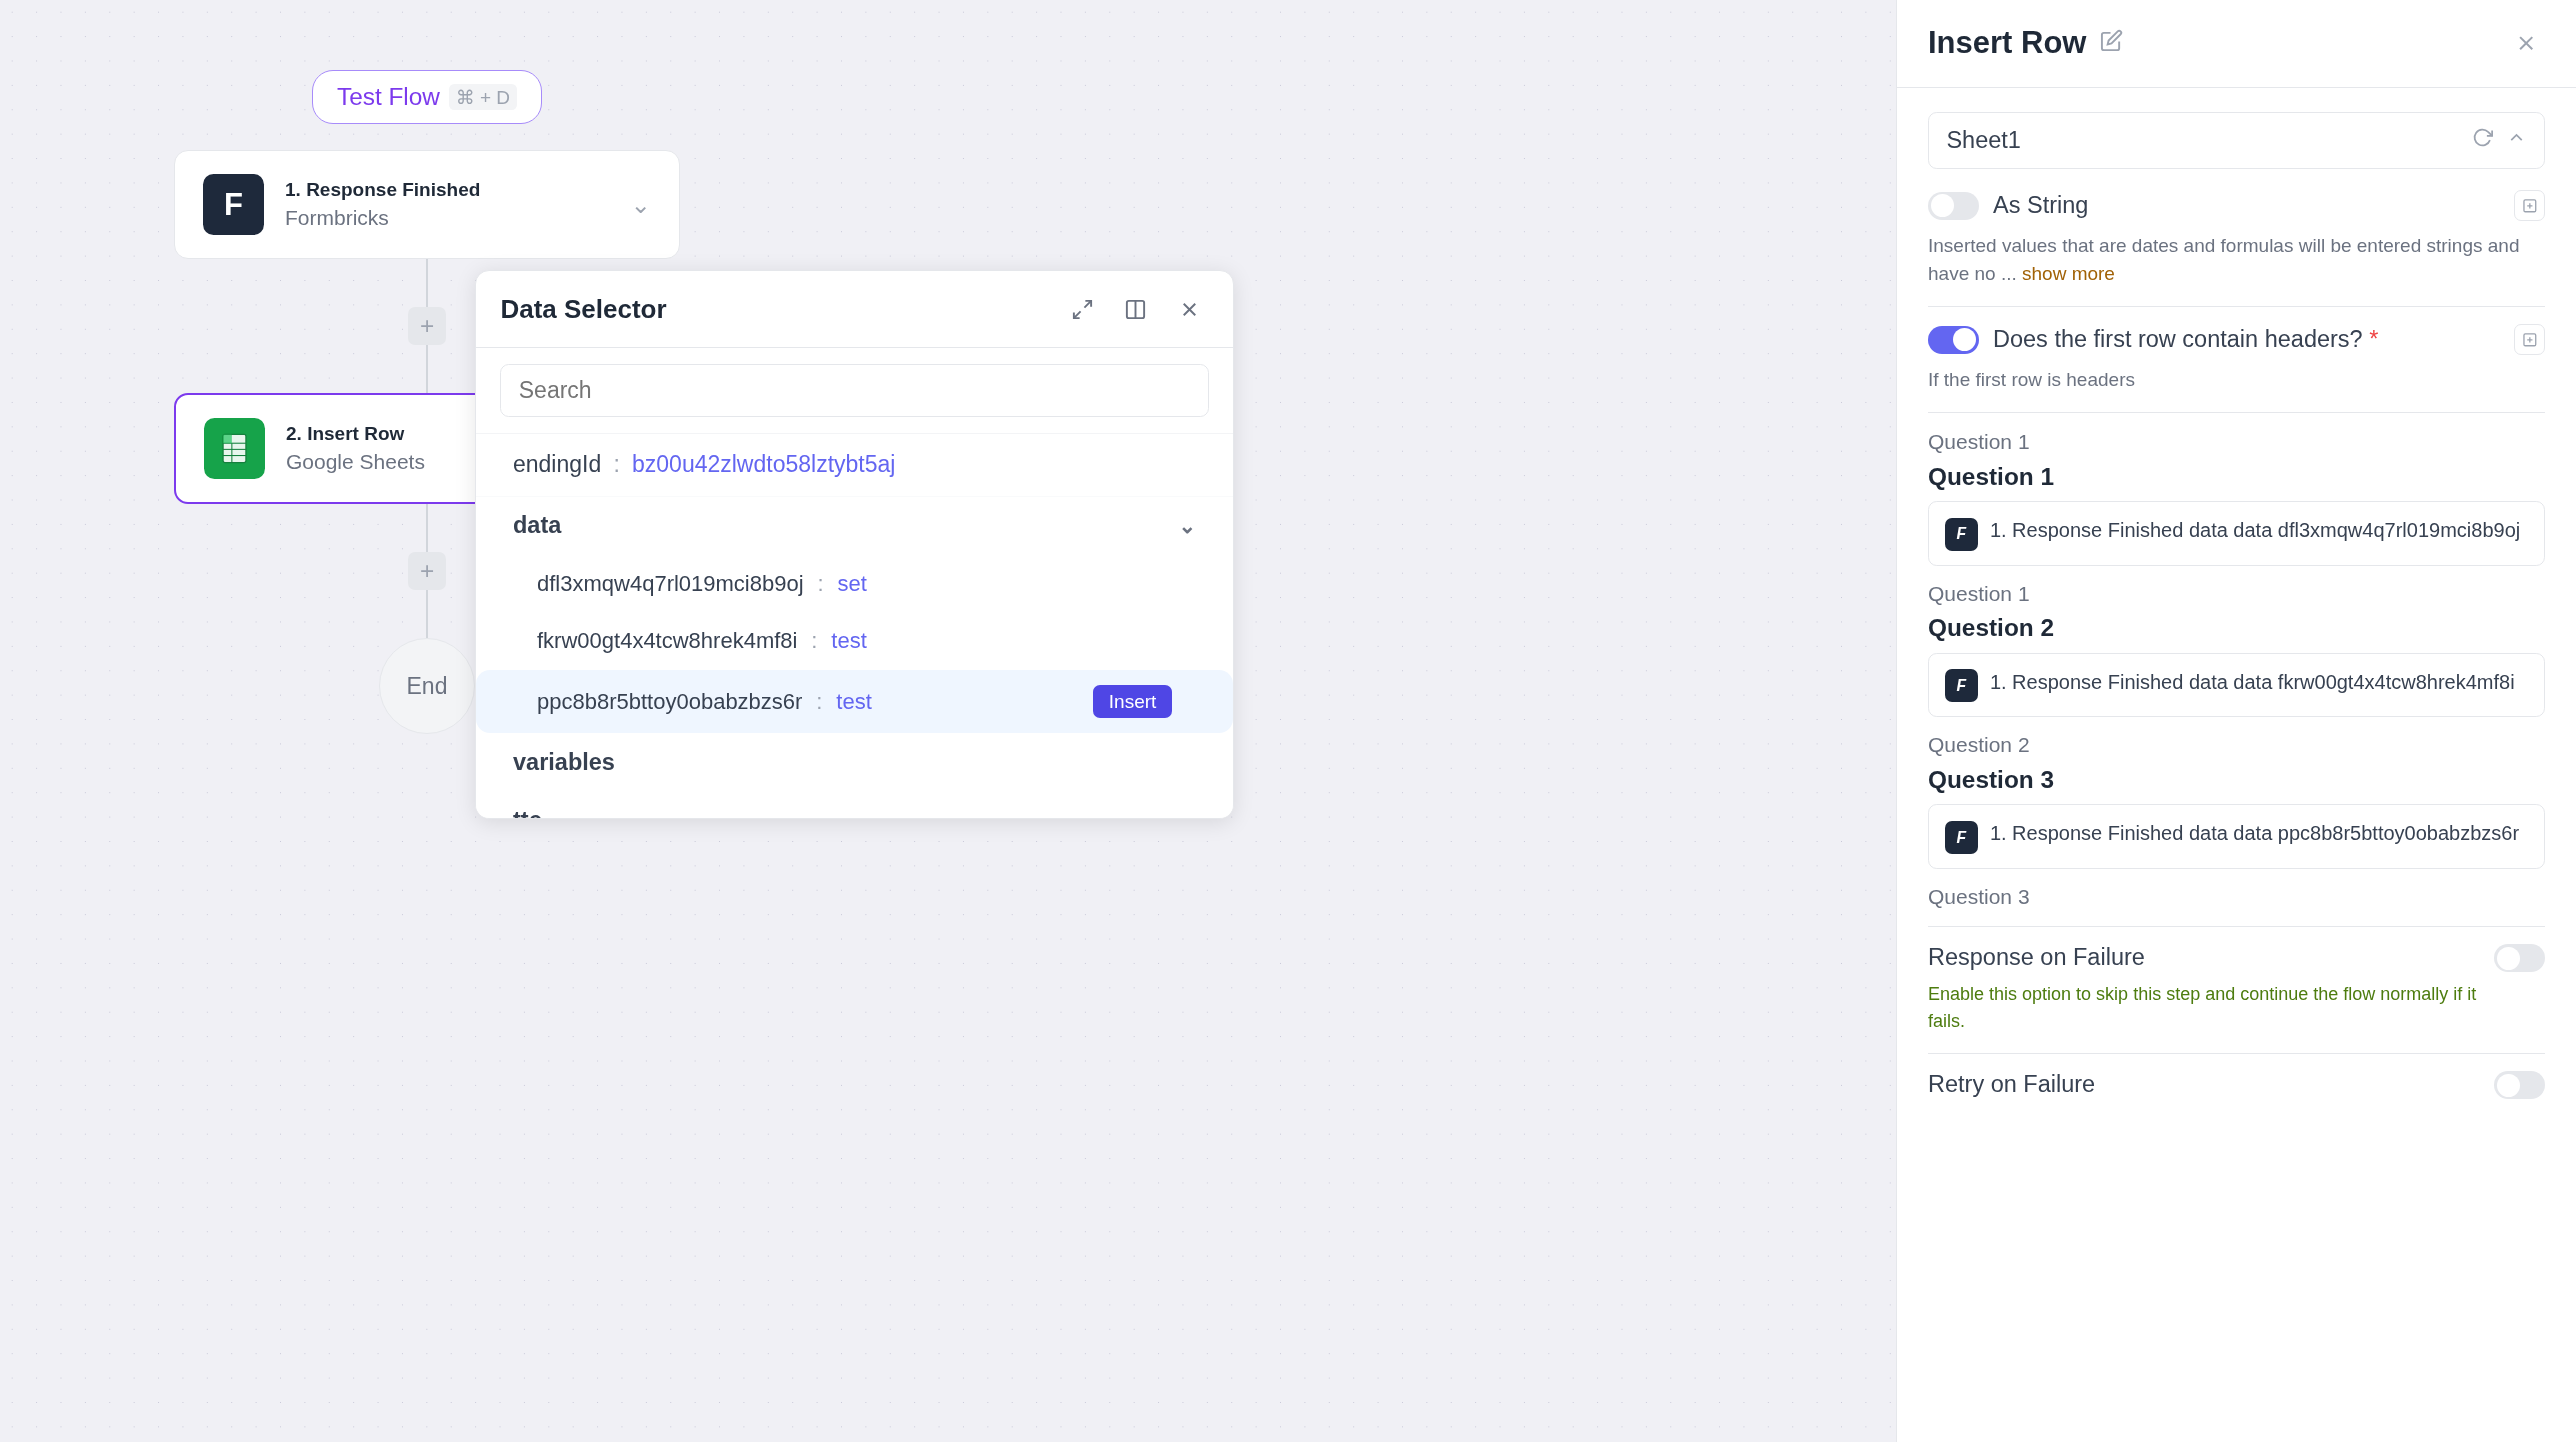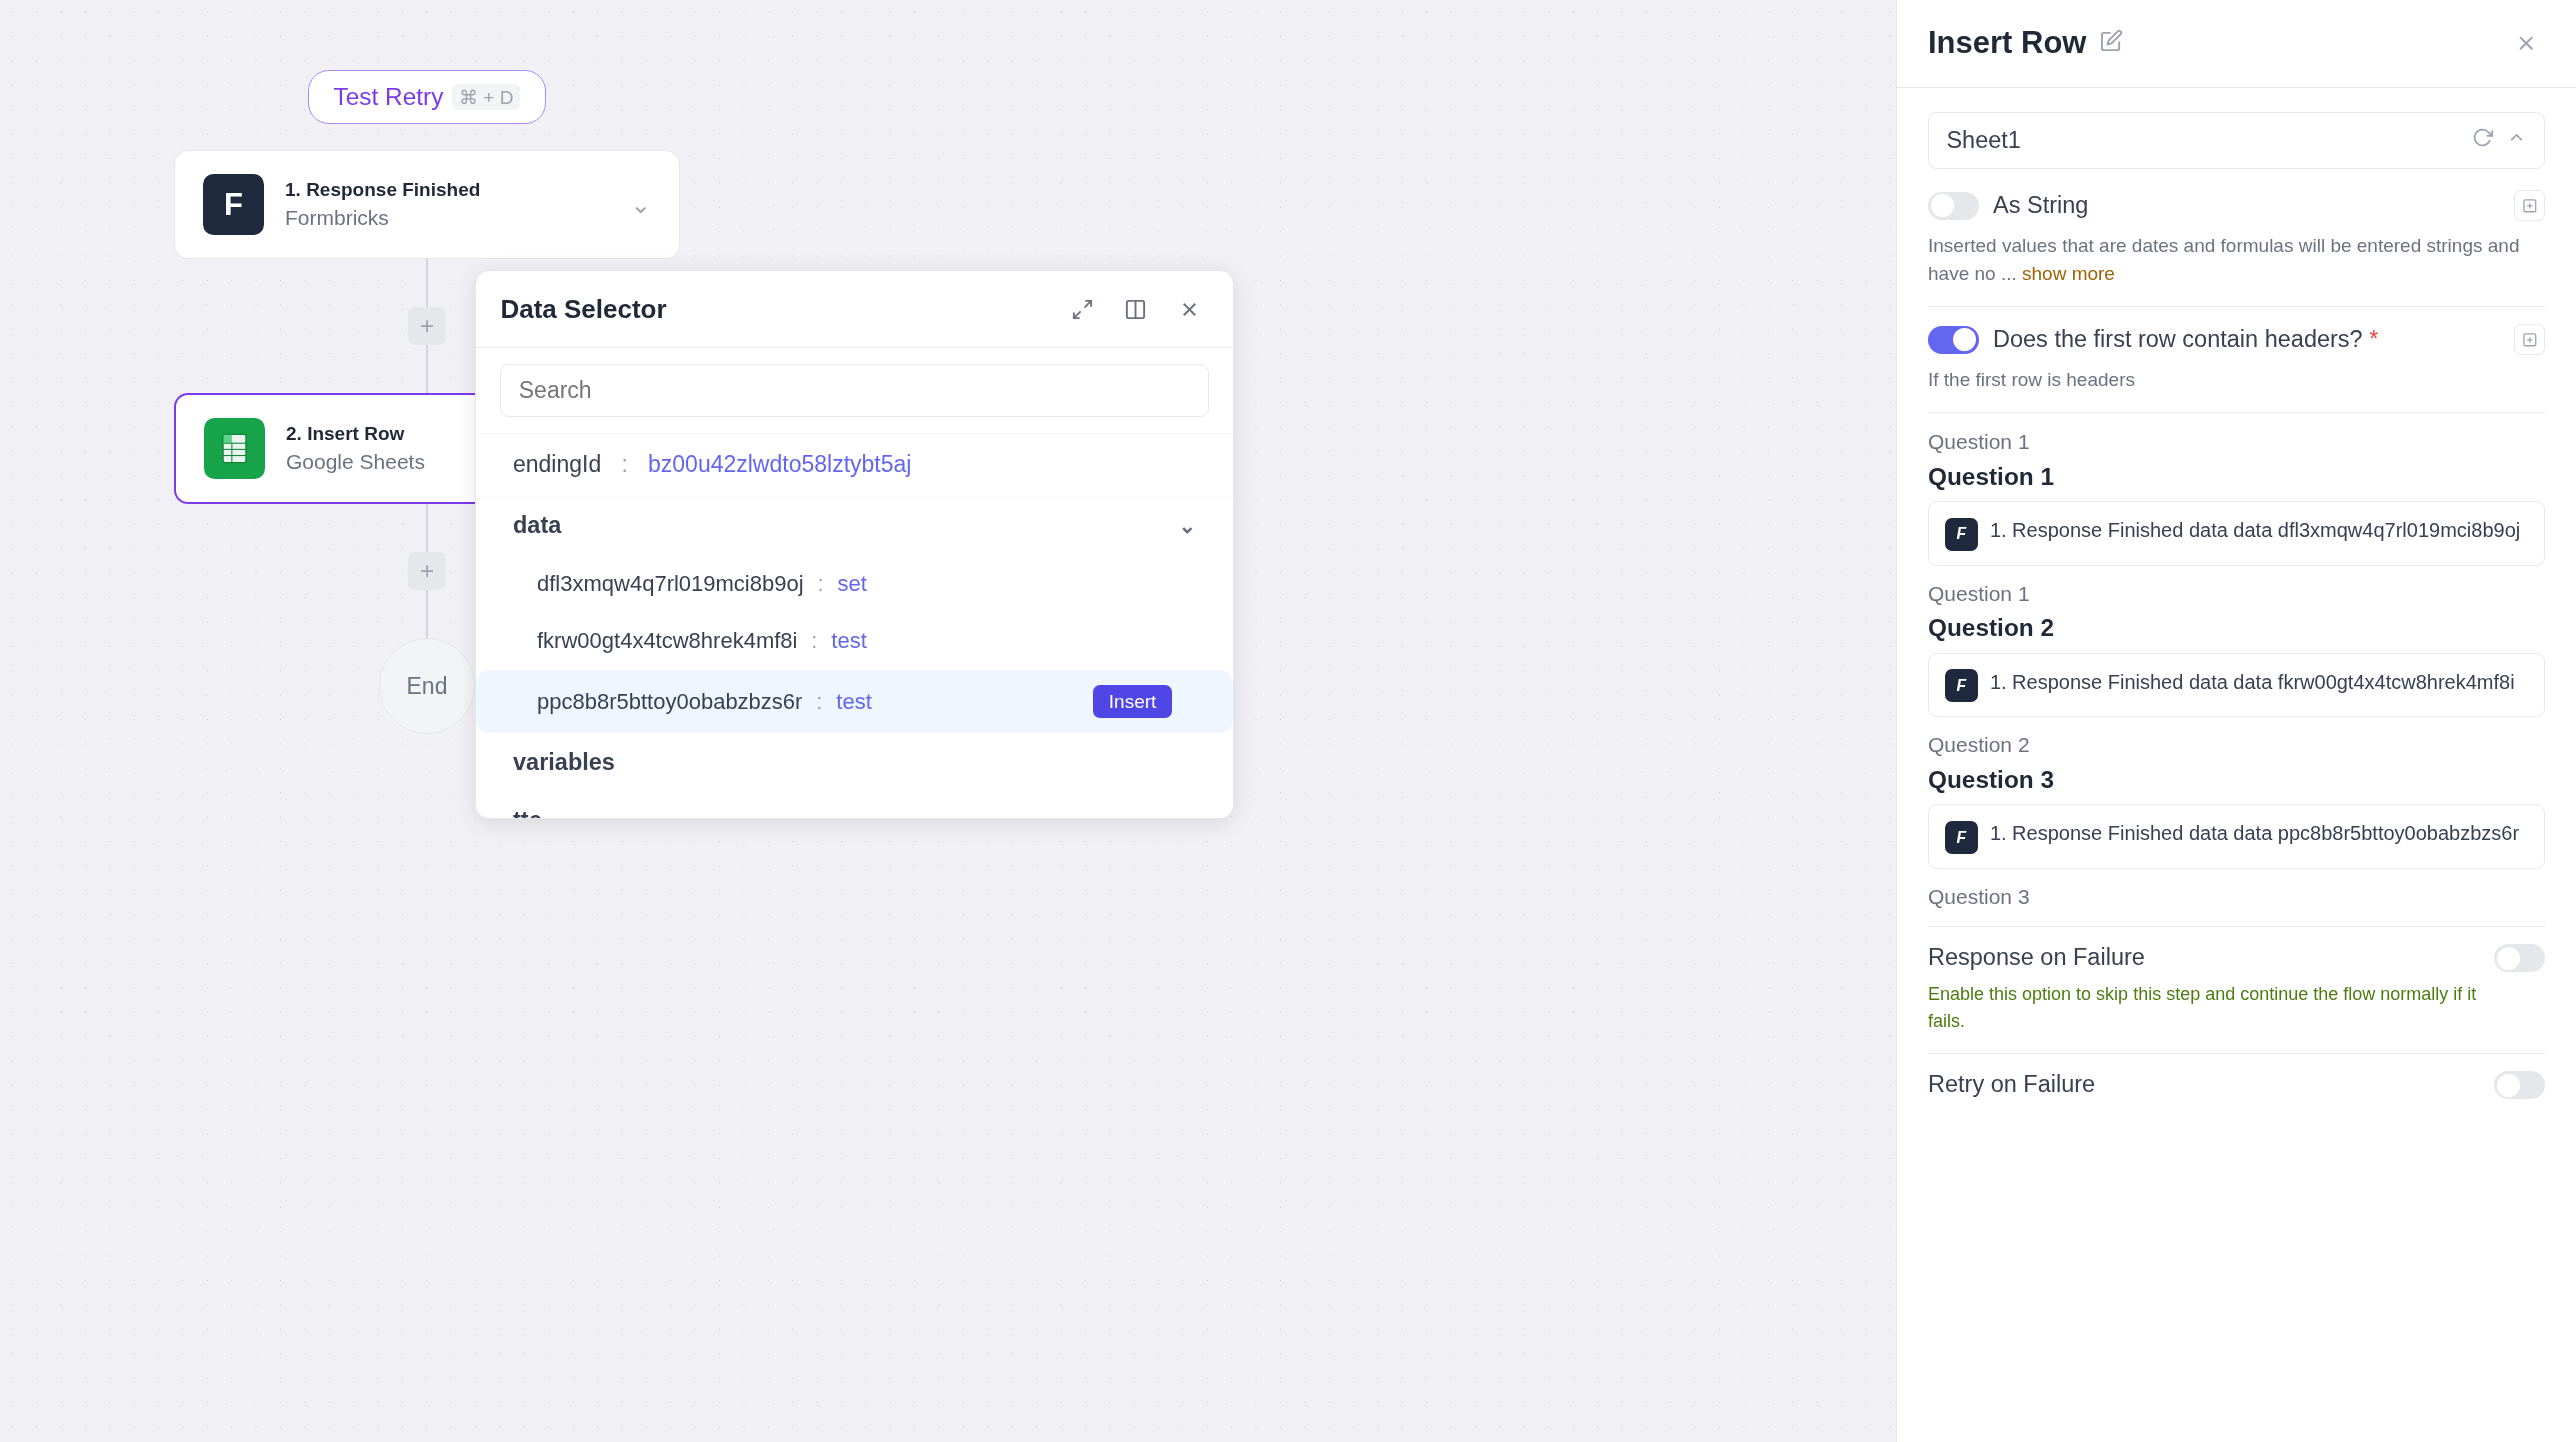--- a/index.html
+++ b/index.html
@@ -220,21 +220,21 @@
       display: flex;
       align-items: center;
       justify-content: space-between;
       border-bottom: 0.9px solid #f9fafb;
       color: #374151;
     }
 
     .ds-item-left {
       display: flex;
       align-items: center;
-      gap: 15px;
+      gap: 7px;
     }
 
     .ds-item-key { color: #374151; font-weight: 500; }
     .ds-item-sep { color: #9ca3af; margin: 0 5.2px; }
     .ds-item-val { color: #6366f1; font-weight: 500; }
 
     .ds-section-header {
       padding: 15.7px 37px;
       font-size: 23.5px;
       font-weight: 600;
@@ -487,21 +487,21 @@
     }
   </style>
 </head>
 <body>
 
 <div class="canvas-area">
 
   <div class="flow-container">
 
     <button class="test-flow-btn">
-      <span>Test Retry</span>
+      <span>Test Flow</span>
       <span class="shortcut">⌘ + D</span>
     </button>
 
     <div class="flow-node">
       <div class="node-icon formbricks">
         <span style="font-size:31px;font-weight:900;color:white;">F</span>
       </div>
       <div class="node-content">
         <div class="node-title">
           <span>1.</span>

